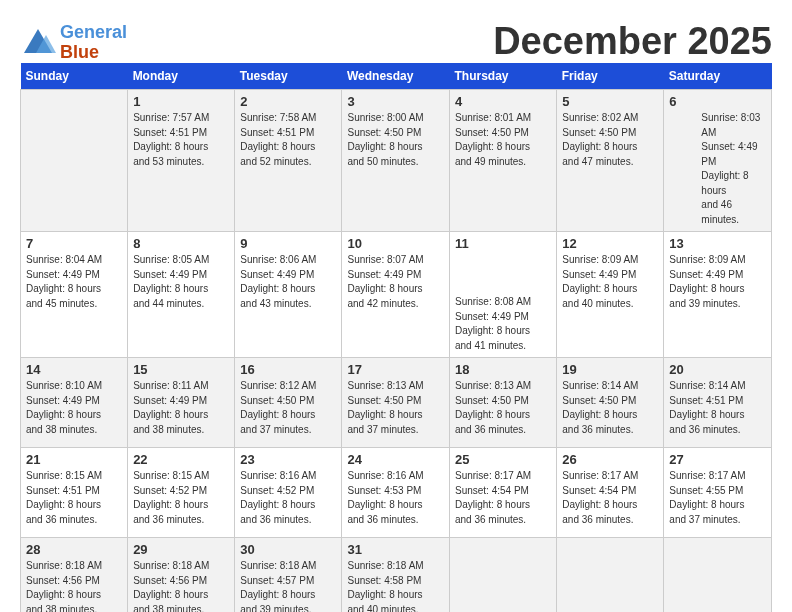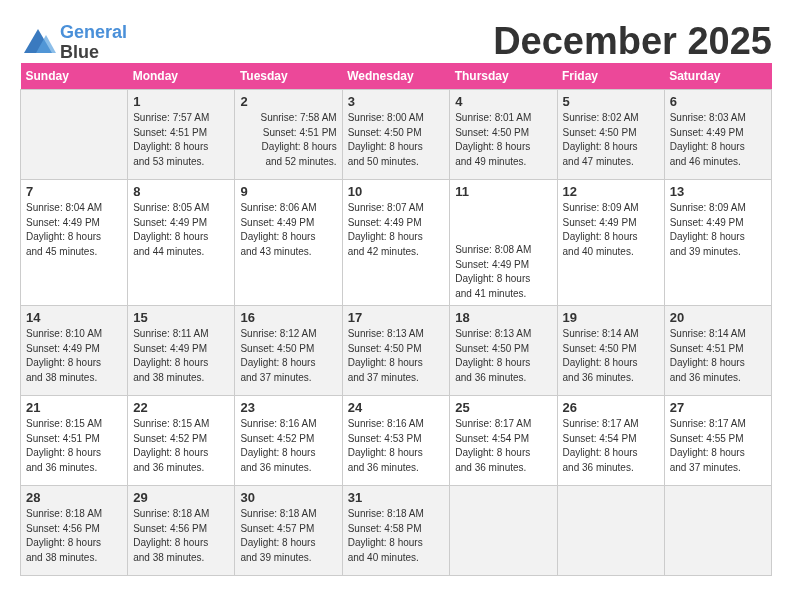--- a/index.html
+++ b/index.html
@@ -45,21 +45,21 @@
     .location-title {
       font-size: 14px;
       color: #555;
     }
     table {
       width: 100%;
       border-collapse: collapse;
       font-size: 11px;
     }
     thead tr th {
-      background-color: #ec4899;
+      background-color: #1d4ed8;
       color: white;
       text-align: left;
       padding: 6px 5px;
       font-size: 12px;
       font-weight: bold;
     }
     tbody tr td {
       border: 1px solid #ccc;
       vertical-align: top;
       padding: 4px 5px;
@@ -97,21 +97,21 @@
 <body>
 
 <div class="header-area">
   <div class="logo">
     <svg class="logo-icon" viewBox="0 0 36 36">
       <polygon points="18,4 32,28 4,28" fill="#3a7abf"></polygon>
       <polygon points="26,10 36,28 16,28" fill="#5ba3e0" opacity="0.7"></polygon>
     </svg>
     <div class="logo-text">
       <div><span>General</span></div>
-      <div><span style="color:#404040">Blue</span></div>
+      <div><span style="color:#c2410c">Blue</span></div>
     </div>
   </div>
   <div class="title-area">
     <div class="month-title">December 2025</div>
   </div>
 </div>
 
 <table>
   <thead>
     <tr>
@@ -129,21 +129,21 @@
         <td class="empty"></td>
         <td>
           <div class="day-number">1</div>
           <div class="day-info" style="white-space: pre-line;">Sunrise: 7:57 AM
 Sunset: 4:51 PM
 Daylight: 8 hours
 and 53 minutes.</div>
         </td>
         <td>
           <div class="day-number">2</div>
-          <div class="day-info" style="white-space: pre-line; text-align: right;">Sunrise: 7:58 AM
+          <div class="day-info" style="white-space: pre-line;">Sunrise: 7:58 AM
 Sunset: 4:51 PM
 Daylight: 8 hours
 and 52 minutes.</div>
         </td>
         <td>
           <div class="day-number">3</div>
           <div class="day-info" style="white-space: pre-line;">Sunrise: 8:00 AM
 Sunset: 4:50 PM
 Daylight: 8 hours
 and 50 minutes.</div>
@@ -157,21 +157,21 @@
         </td>
         <td>
           <div class="day-number">5</div>
           <div class="day-info" style="white-space: pre-line;">Sunrise: 8:02 AM
 Sunset: 4:50 PM
 Daylight: 8 hours
 and 47 minutes.</div>
         </td>
         <td>
           <div class="day-number">6</div>
-          <div class="day-info" style="white-space: pre-line;">Sunrise: 8:03 AM
+          <div class="day-info" style="white-space: pre-line; margin-left: 32px;">Sunrise: 8:03 AM
 Sunset: 4:49 PM
 Daylight: 8 hours
 and 46 minutes.</div>
         </td>
       </tr>
       <tr>
         <td>
           <div class="day-number">7</div>
           <div class="day-info" style="white-space: pre-line;">Sunrise: 8:04 AM
 Sunset: 4:49 PM

